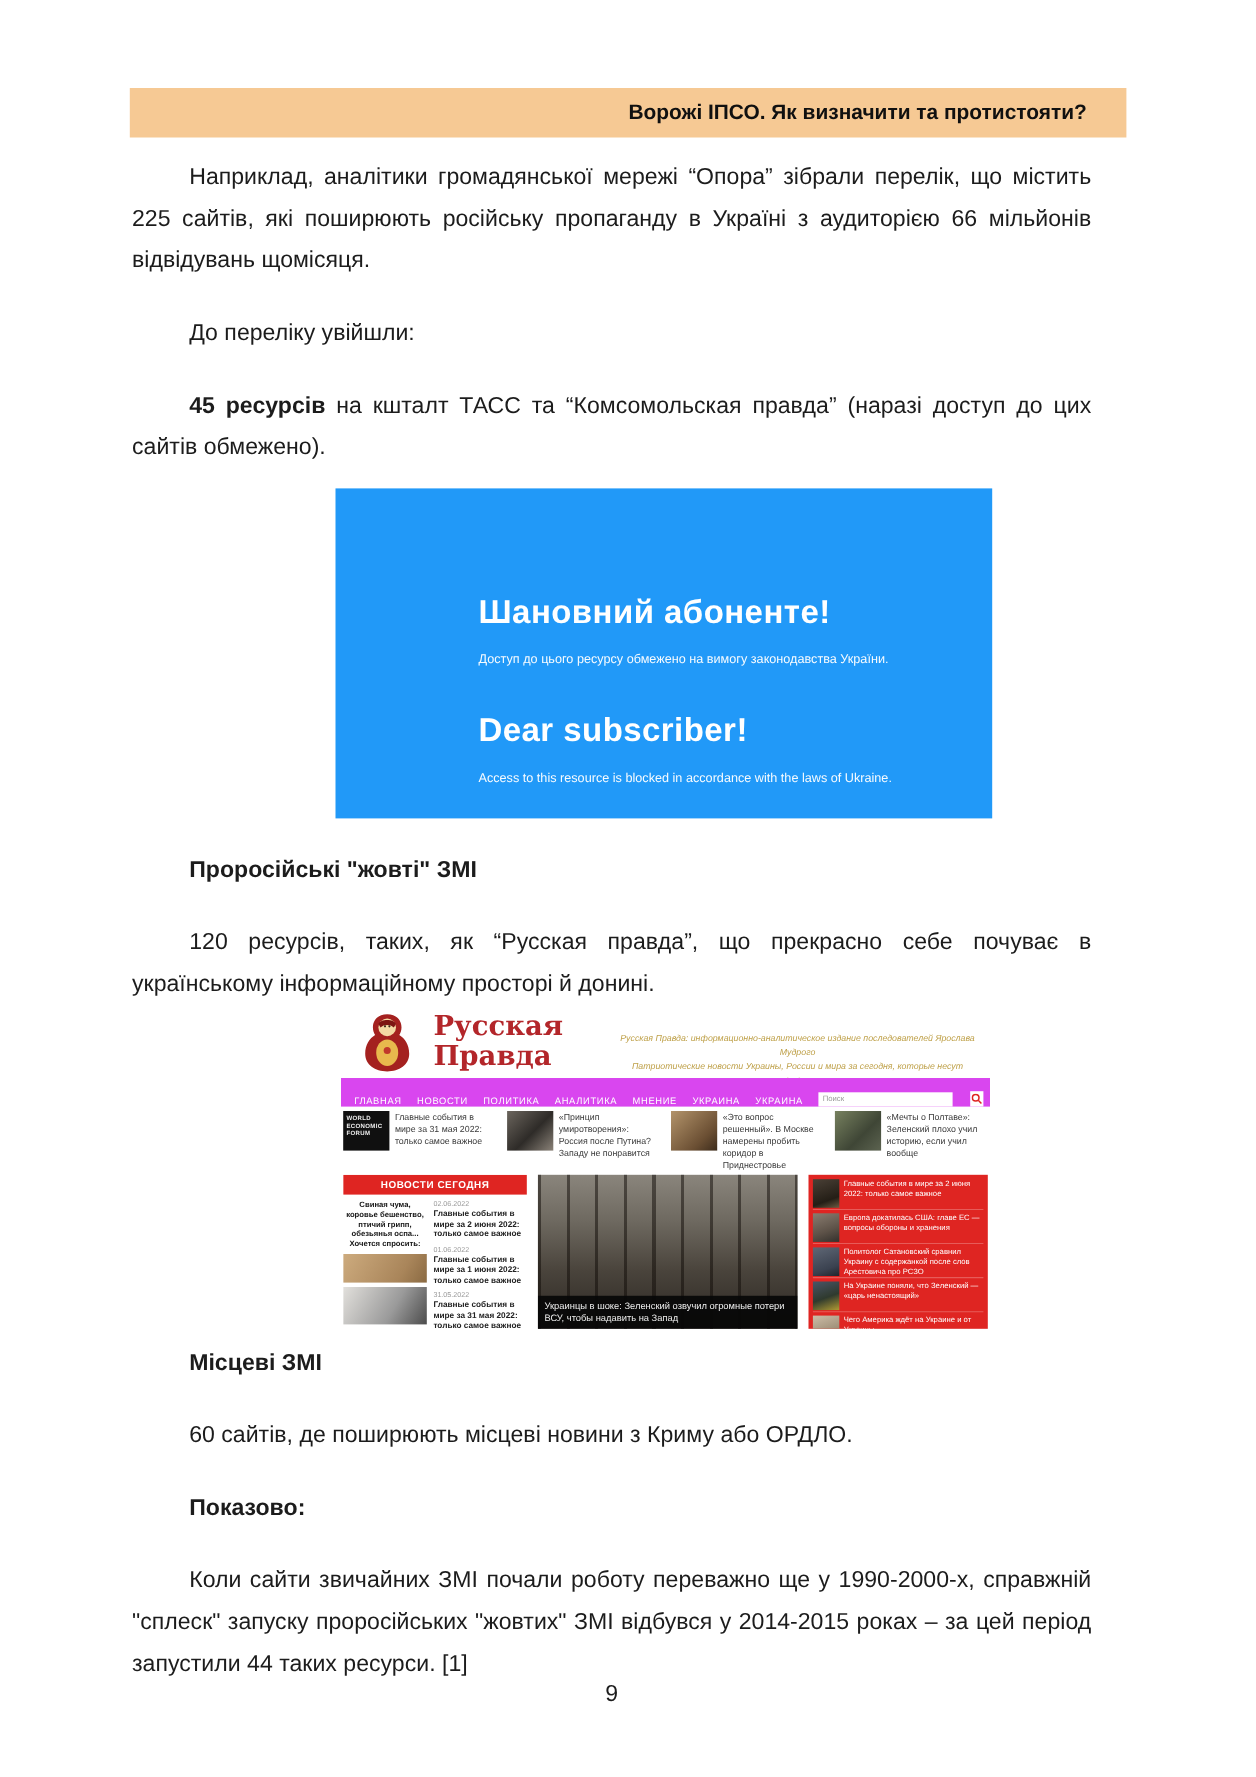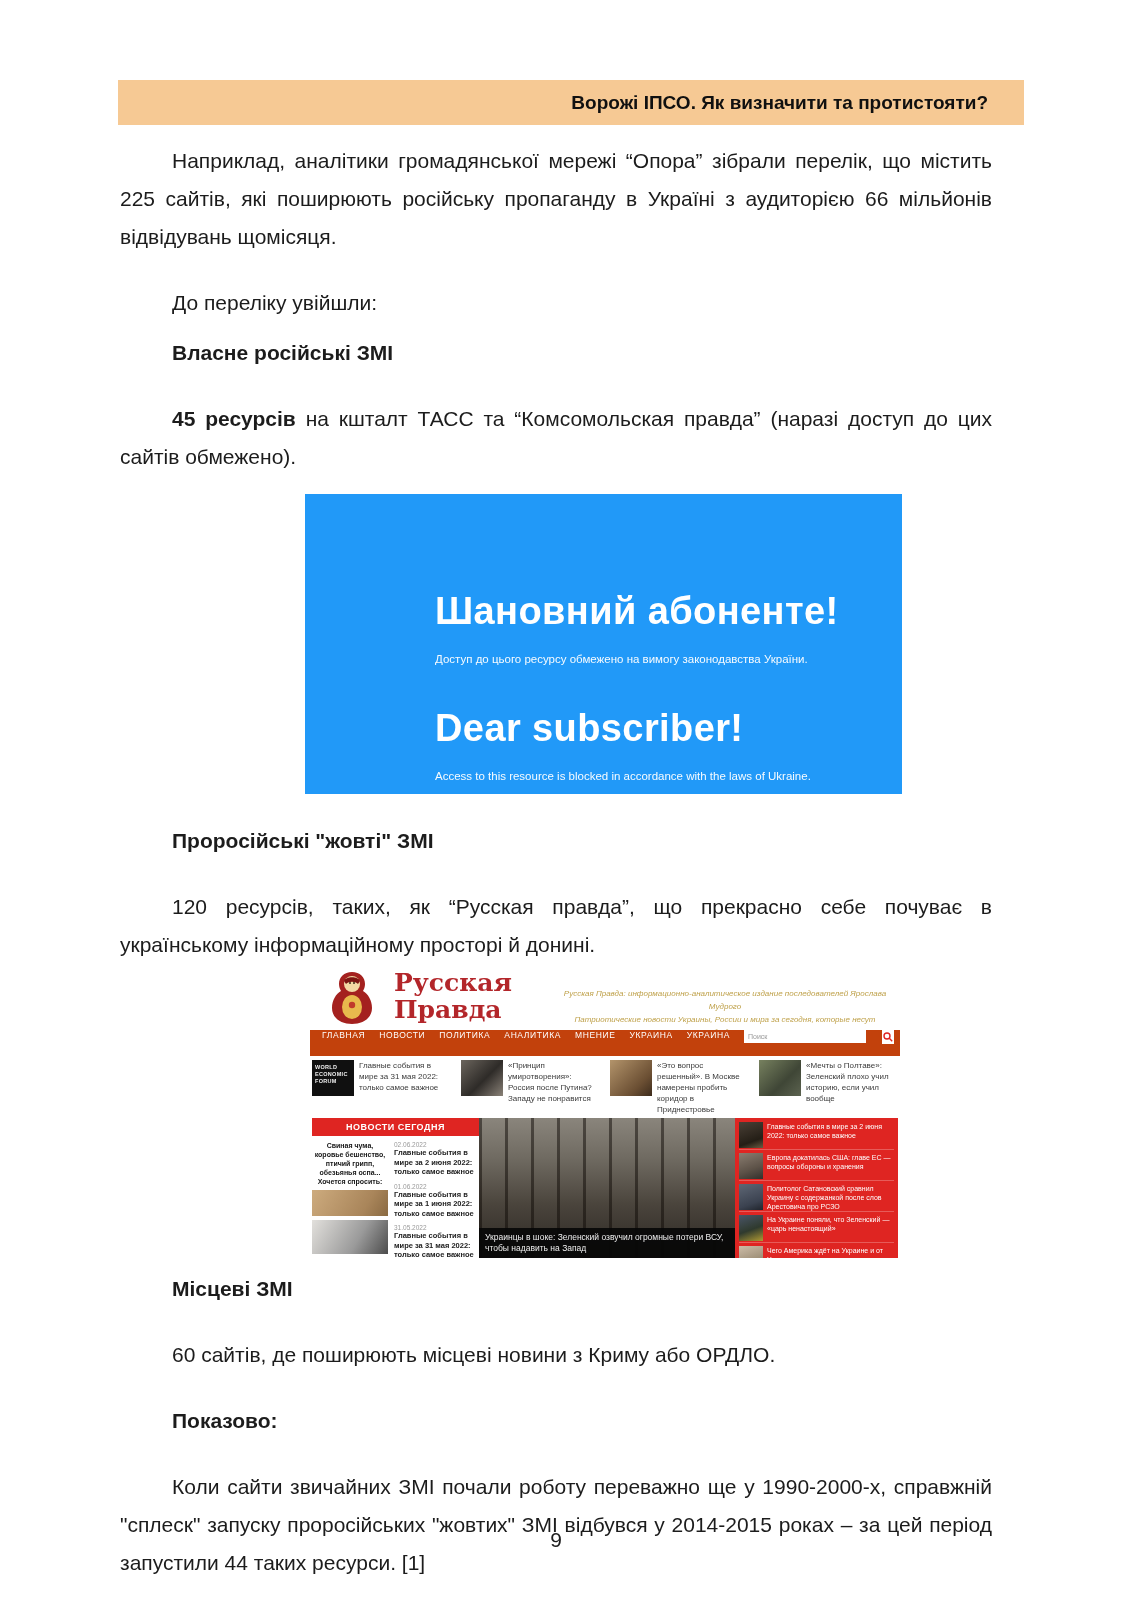--- a/index.html
+++ b/index.html
@@ -13,50 +13,50 @@
 
   
   .column{position:absolute;left:120px;top:142px;width:872px;}
   .body-p{font-size:21px;line-height:38px;margin:0;text-align:justify;text-indent:52px;}
   .h{font-size:21px;line-height:38px;font-weight:700;margin:12px 0 0 0;text-indent:52px;}
   .mt12{margin-top:28px}.mt28{margin-top:28px}.mt42{}
 
   
   .blue-box{margin:18px 0 0 185px;width:597px;height:300px;background:#2199f8;color:#fff;
             box-sizing:border-box;padding:96px 36px 0 130px;}
-  .blue-title{font-size:38px;font-weight:700;letter-spacing:.4px;margin:0 0 20px 0;}
+  .blue-title{font-size:30px;font-weight:700;letter-spacing:.4px;margin:0 0 20px 0;}
   .blue-sub{font-size:11.5px;margin:0 0 42px 0;opacity:.96;}
   .blue-sub2{margin-bottom:16px;}
 
   
   .site{position:relative;margin:2px 0 0 190px;width:590px;height:292px;background:#fff;}
   .site-header{position:absolute;top:0;left:0;right:0;height:64px;}
   .matryoshka{position:absolute;left:20px;top:3px;width:44px;height:58px;}
   .site-logo-text{position:absolute;left:84px;top:3px;font-family:"DejaVu Serif",serif;font-weight:700;
                   color:#b3262a;font-size:25px;line-height:27px;}
   .site-tagline{position:absolute;left:252px;top:21px;width:326px;text-align:center;font-style:italic;
                 font-size:8px;line-height:13px;color:#bfa14a;}
-  .site-nav{position:absolute;top:64px;left:0;right:0;height:26px;background:#c2410c;display:flex;
-            align-items:flex-start;box-sizing:border-box;padding:0 6px 0 12px;gap:14px;}
+  .site-nav{position:absolute;top:64px;left:0;right:0;height:26px;background:#d946ef;display:flex;
+            align-items:flex-end;box-sizing:border-box;padding:0 6px 0 12px;gap:14px;}
   .nav-item{color:#fff;font-size:8.5px;letter-spacing:.6px;white-space:nowrap;}
   .search-box{margin-left:auto;width:148px;height:13px;background:#fff;font-size:7px;color:#999;
               display:flex;align-items:center;padding-left:4px;box-sizing:border-box;}
   .search-btn{width:14px;height:14px;margin-left:2px;background:#fff;display:flex;align-items:center;justify-content:center;}
 
   .teasers{position:absolute;top:94px;left:2px;right:2px;height:54px;display:flex;gap:10px;}
   .teaser{flex:1;display:flex;gap:5px;min-width:0;}
   .teaser-thumb{width:42px;height:36px;flex:none;}
   .thumb-wef{background:#101010;color:#efefef;font-size:5.5px;line-height:7px;letter-spacing:.3px;
              padding:4px 3px;box-sizing:border-box;font-weight:700;}
   .thumb-photo-dark{background:linear-gradient(135deg,#6b655d,#2e2b28 55%,#8a8278);}
   .thumb-photo-sepia{background:linear-gradient(135deg,#b3946b,#6b4f33 70%,#3d2c1c);}
   .thumb-photo-mil{background:linear-gradient(135deg,#77815f,#3f4636 60%,#5c6350);}
   .teaser-title{font-size:8px;line-height:11px;color:#3a3a3a;overflow:hidden;}
 
-  .site-main{position:absolute;top:152px;left:2px;right:2px;bottom:0;display:flex;gap:0;}
+  .site-main{position:absolute;top:152px;left:2px;right:2px;bottom:0;display:flex;gap:10px;}
   .col-left{width:167px;flex:none;overflow:hidden;}
   .banner{height:18px;background:#df2522;color:#fff;font-size:9px;font-weight:700;letter-spacing:.5px;
           display:flex;align-items:center;justify-content:center;}
   .left-grid{display:flex;gap:6px;margin-top:5px;}
   .colA{width:76px;flex:none;display:flex;flex-direction:column;gap:4px;}
   .colA-headline{font-size:7px;font-weight:700;line-height:9px;text-align:center;color:#151515;}
   .thumb-animal{height:26px;background:linear-gradient(120deg,#cdab7e,#a9855a 70%,#8a6a42);}
   .thumb-cartoon{height:34px;background:linear-gradient(120deg,#e2e0dc,#9a9a9a 60%,#4c4c4c);}
   .colB{flex:1;display:flex;flex-direction:column;gap:6px;min-width:0;}
   .entry-date{font-size:6.5px;color:#9a9a9a;}
@@ -88,21 +88,20 @@
 <div class="page">
 
   <div class="header-band">
     <span>Ворожі ІПСО. Як визначити та протистояти?</span>
   </div>
 
   <div class="column">
 
     <p class="body-p">Наприклад, аналітики громадянської мережі “Опора” зібрали перелік, що містить 225 сайтів, які поширюють російську пропаганду в Україні з аудиторією 66 мільйонів відвідувань щомісяця.</p>
     <p class="body-p mt12">До переліку увійшли:</p>
-    <p class="h">Власне російські ЗМІ</p>
     <p class="body-p mt12"><b>45 ресурсів</b><span> на кшталт ТАСС та “Комсомольская правда” (наразі доступ до цих сайтів обмежено).</span></p>
 
     <div class="blue-box">
       <div class="blue-title">Шановний абоненте!</div>
       <div class="blue-sub">Доступ до цього ресурсу обмежено на вимогу законодавства України.</div>
       <div class="blue-title">Dear subscriber!</div>
       <div class="blue-sub blue-sub2">Access to this resource is blocked in accordance with the laws of Ukraine.</div>
     </div>
 
     <p class="h mt28">Проросійські "жовті" ЗМІ</p>

